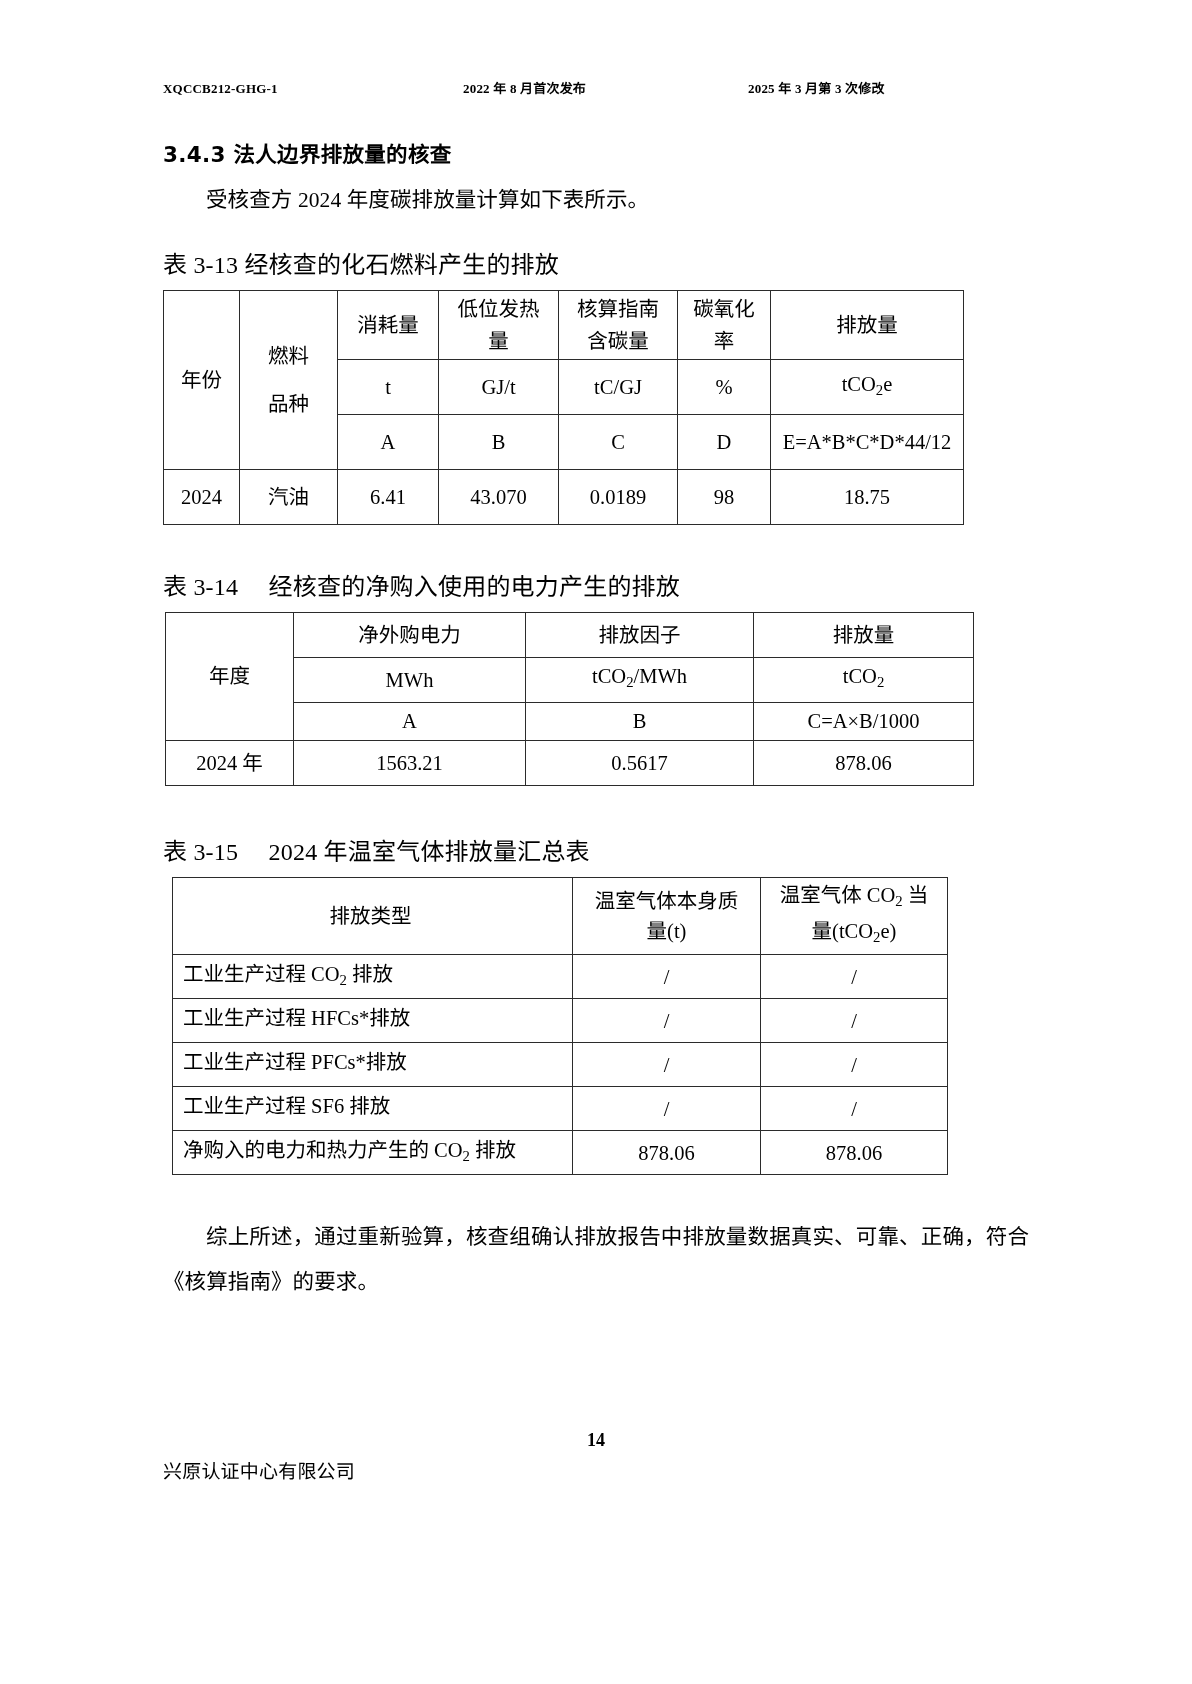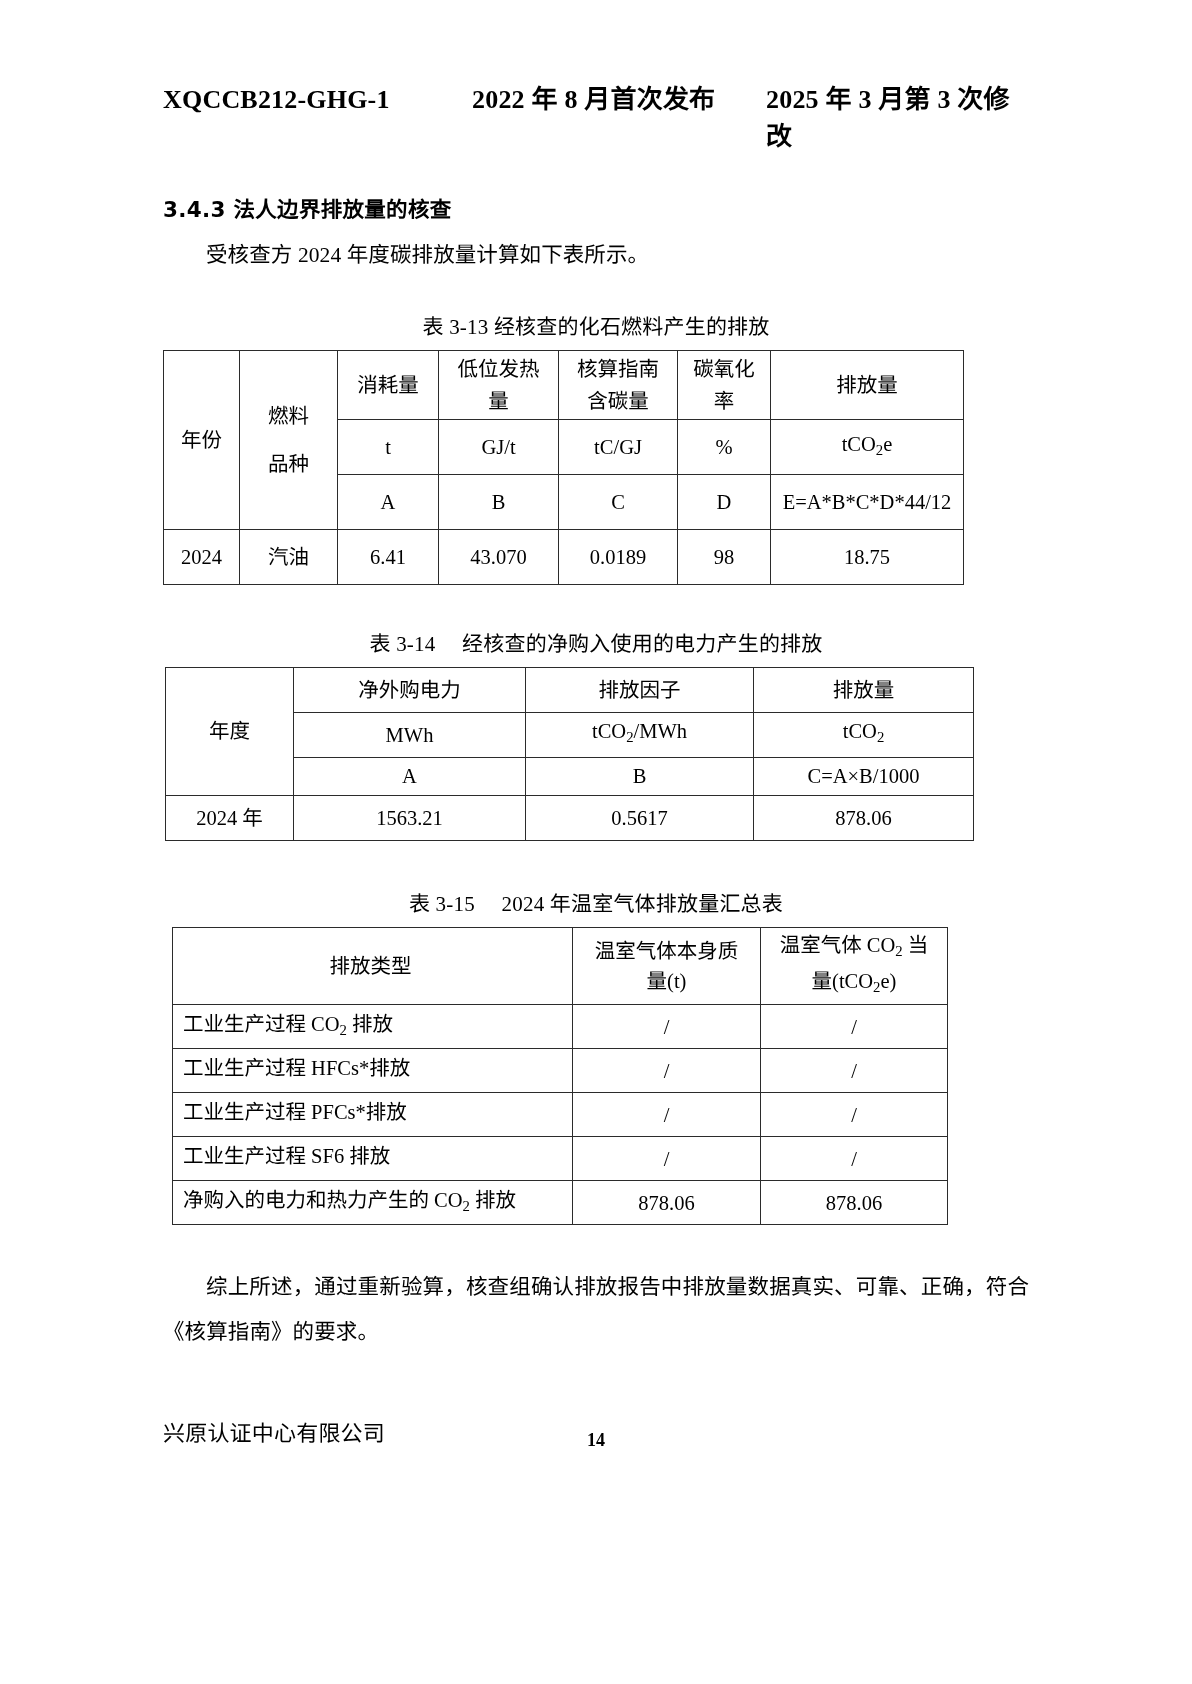--- a/index.html
+++ b/index.html
@@ -25,25 +25,24 @@
     position: absolute;
     left: 163px;
     top: 0;
     width: 866px;
   }
 
   
   .run-header {
     display: flex;
     align-items: baseline;
-    font-size: 26px;
+    font-size: 13px;
     font-weight: 700;
     letter-spacing: 0.2px;
     padding-top: 78px;
-    gap: 9px;
   }
   .run-header .hdr-code { width: 300px; }
   .run-header .hdr-mid  { width: 285px; }
   .run-header .hdr-right { flex: 1; text-align: left; }
 
   
   .sec-heading {
     font-family: "DejaVu Sans", "Liberation Sans", sans-serif;
     font-size: 21.5px;
     font-weight: 700;
@@ -58,23 +57,23 @@
     text-align: justify;
     text-justify: inter-ideograph;
     margin: 16px 0 0 0;
     text-indent: 2em;
     letter-spacing: 0.1px;
   }
   p.tight { margin-top: 10px; }
 
   
   .tbl-caption {
-    font-size: 21px;
-    text-align: center;
-    margin: 32px 0 10px 0;
+    font-size: 24px;
+    text-align: left;
+    margin: 22px 0 10px 0;
     letter-spacing: 0.2px;
   }
 
   
   table.doc {
     border-collapse: collapse;
     table-layout: fixed;
     font-size: 20.5px;
   }
   table.doc td, table.doc th {
@@ -114,22 +113,22 @@
     left: 0;
     right: 0;
     top: 1430px;
     text-align: center;
     font-size: 18px;
     font-weight: 700;
   }
   .footer-company {
     position: absolute;
     left: 163px;
-    top: 1415px;
-    font-size: 22px;
+    top: 1456px;
+    font-size: 19px;
     letter-spacing: 0.2px;
   }
 </style>
 </head>
 <body>
 
 <div class="page">
 
   <div class="content">
 

